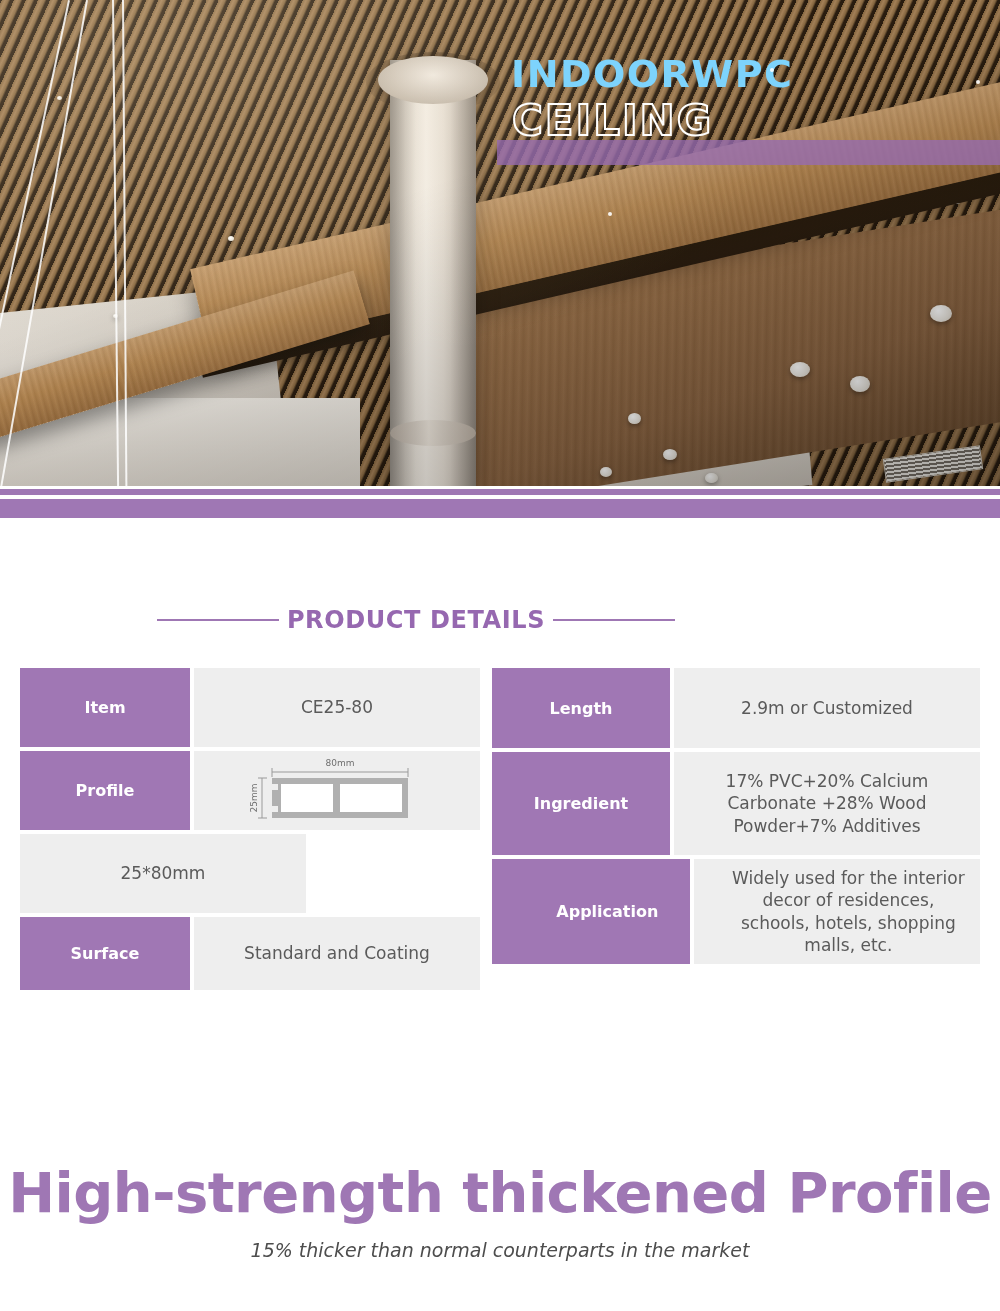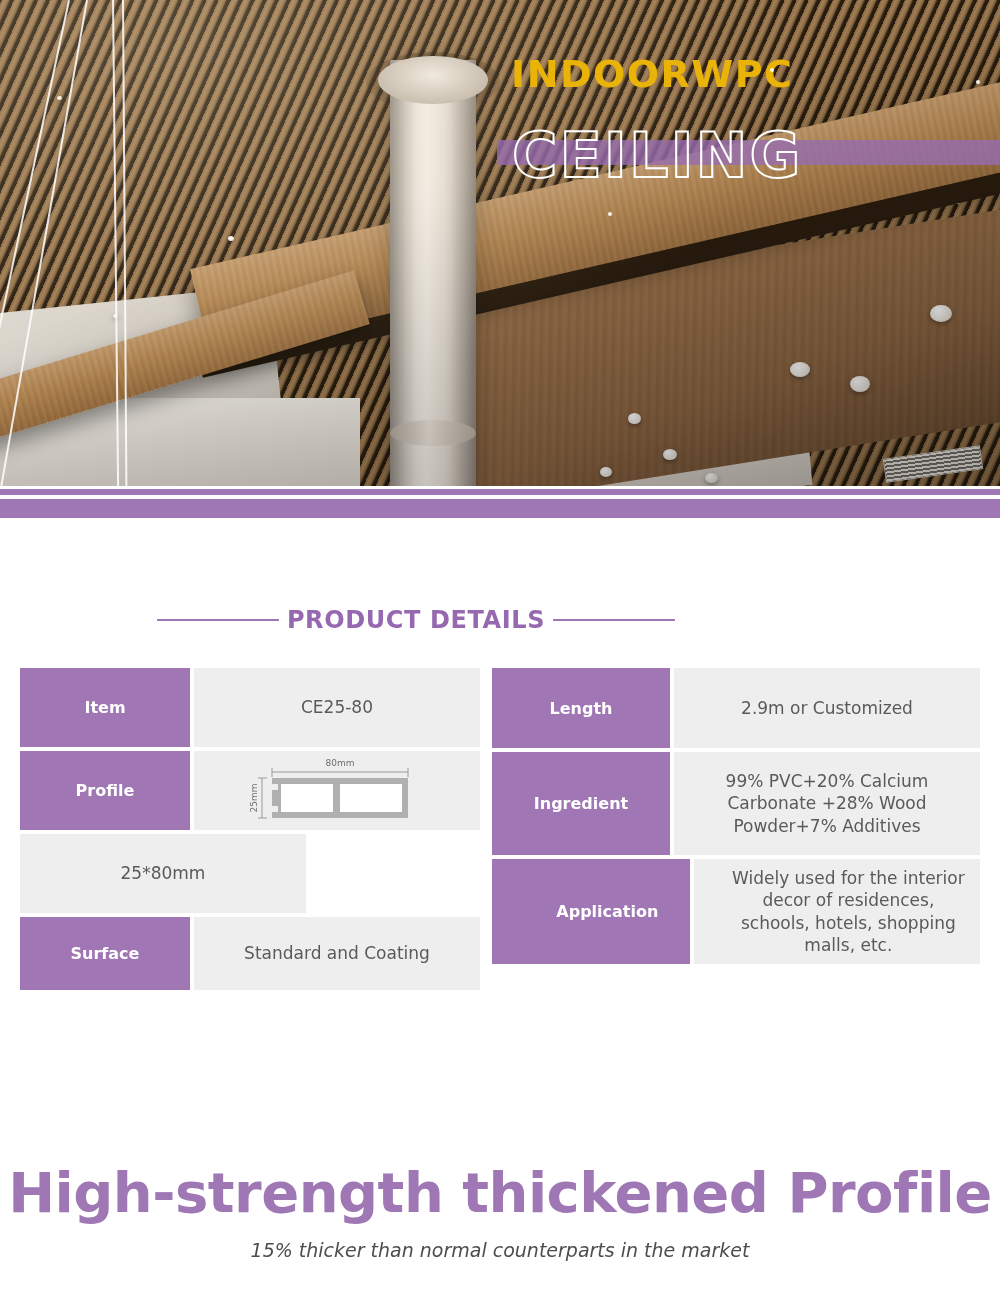--- a/index.html
+++ b/index.html
@@ -214,46 +214,45 @@
   }
 
   
   .hero-title {
     position: absolute;
     left: 511px;
     top: 52px;
     font-size: 38px;
     font-weight: bold;
     letter-spacing: 1.5px;
-    color: #eab308;
+    color: #7dd3fc;
     z-index: 9;
     font-family: "DejaVu Sans", sans-serif;
   }
   .ceiling-bar {
     position: absolute;
     left: 497px;
     top: 140px;
     width: 503px;
     height: 25px;
     background: rgba(150,107,175,0.80);
     z-index: 8;
   }
   .hero-outline {
     position: absolute;
     left: 512px;
     top: 96px;
-    font-size: 62px;
+    font-size: 42px;
     font-weight: bold;
     letter-spacing: 2px;
     color: transparent;
     -webkit-text-stroke: 2px #ffffff;
     z-index: 10;
     font-family: "DejaVu Sans", sans-serif;
     white-space: nowrap;
-    margin-top: 23px;
   }
   .dot {
     position: absolute;
     width: 4px;
     height: 4px;
     border-radius: 50%;
     background: rgba(255,255,255,0.9);
     z-index: 9;
   }
 
@@ -484,21 +483,21 @@
 
   <div class="spec-col spec-col-right">
 
     <div class="spec-row">
       <div class="spec-label h-length">Length</div>
       <div class="spec-value h-length">2.9m or Customized</div>
     </div>
 
     <div class="spec-row">
       <div class="spec-label h-ingr">Ingredient</div>
-      <div class="spec-value h-ingr">99% PVC+20% Calcium Carbonate +28% Wood Powder+7% Additives</div>
+      <div class="spec-value h-ingr">17% PVC+20% Calcium Carbonate +28% Wood Powder+7% Additives</div>
     </div>
 
     <div class="spec-row">
       <div class="spec-label h-appl">Application</div>
       <div class="spec-value h-appl">Widely used for the interior decor of residences, schools, hotels, shopping malls, etc.</div>
     </div>
   </div>
 </div>
 
 <div class="bottom">

